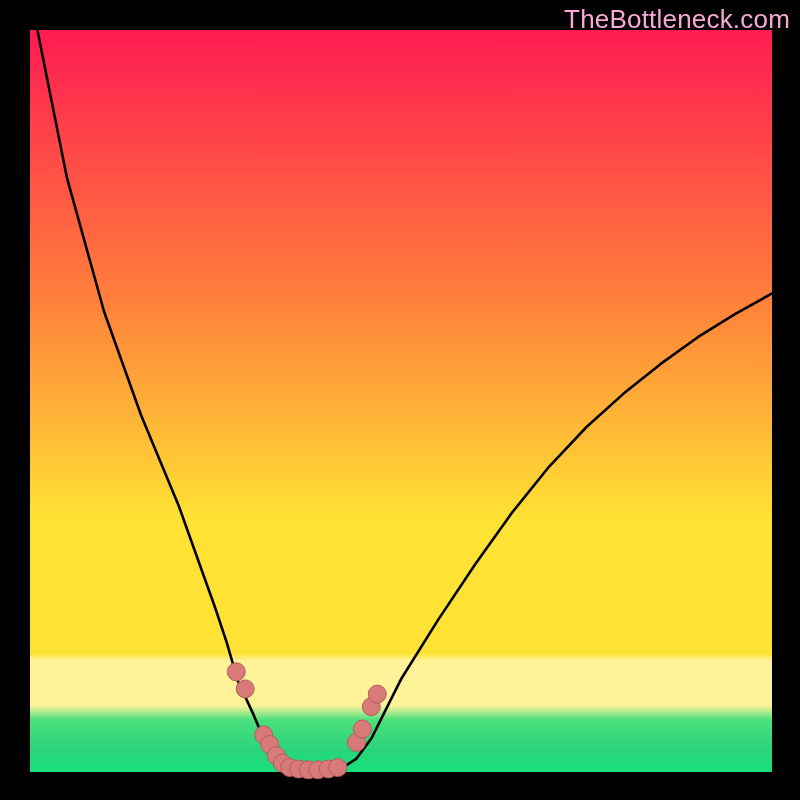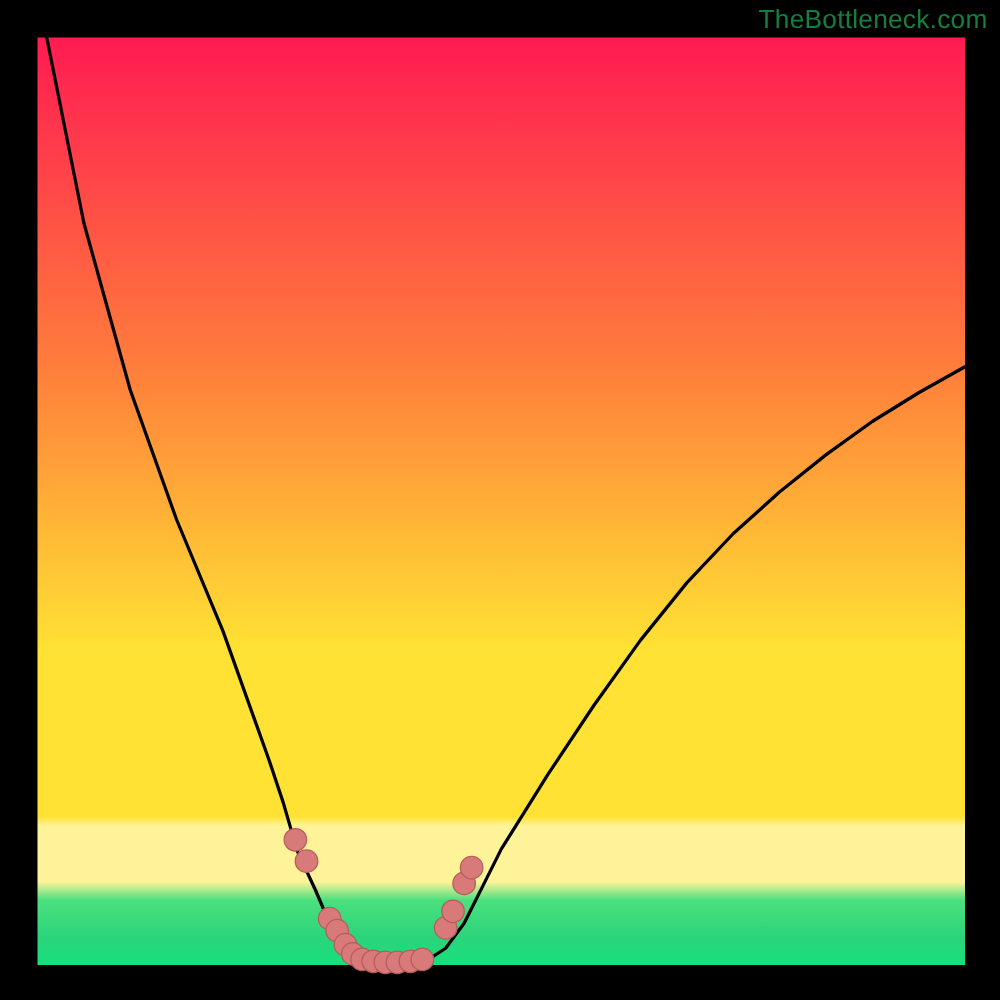--- a/index.html
+++ b/index.html
@@ -14,22 +14,22 @@
   .stage {
     position: relative;
     width: 800px;
     height: 800px;
     background: #000;
   }
   .watermark {
     position: absolute;
     top: 4px;
     right: 10px;
-    color: #15803d;
-    font-size: 21px;
+    color: #f9a8d4;
+    font-size: 26px;
     font-weight: 500;
     letter-spacing: 0.2px;
     z-index: 5;
     user-select: none;
   }
   svg.plot {
     position: absolute;
     left: 0;
     top: 0;
     display: block;

